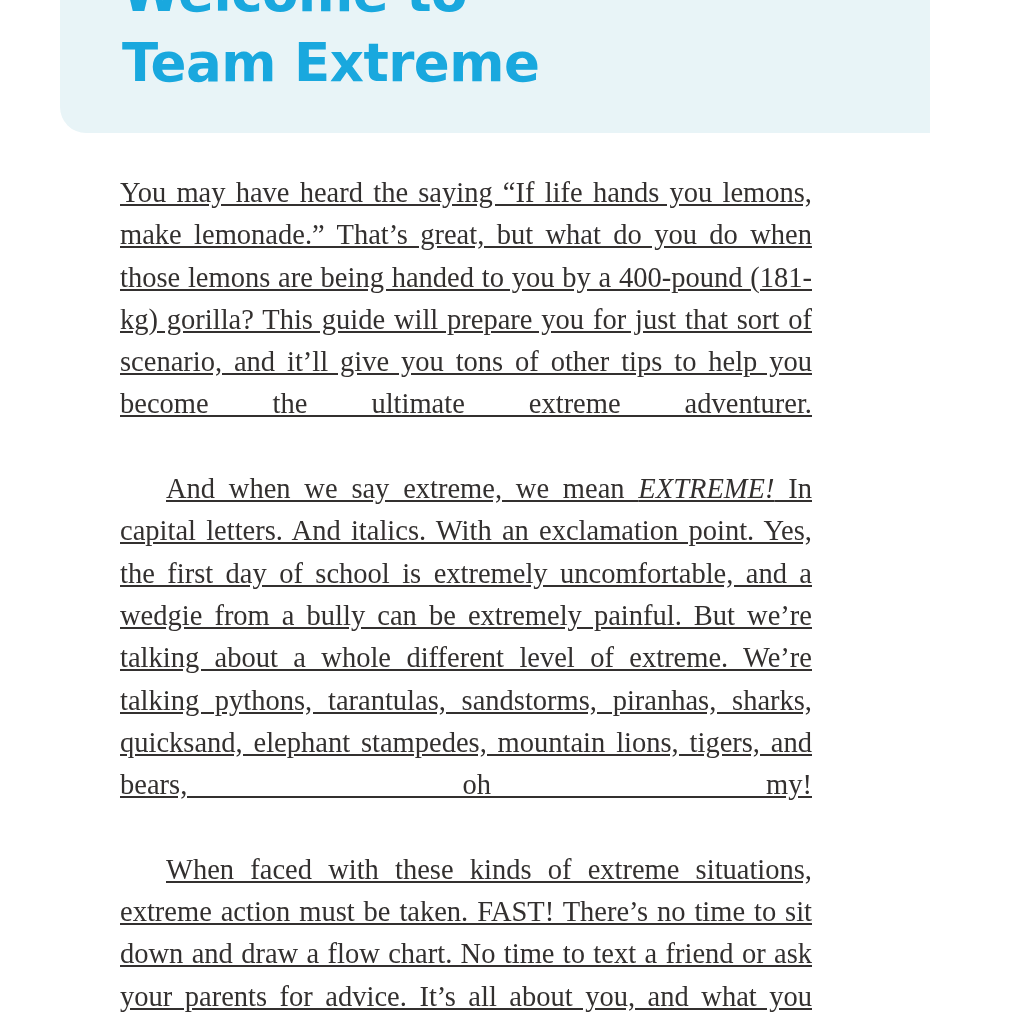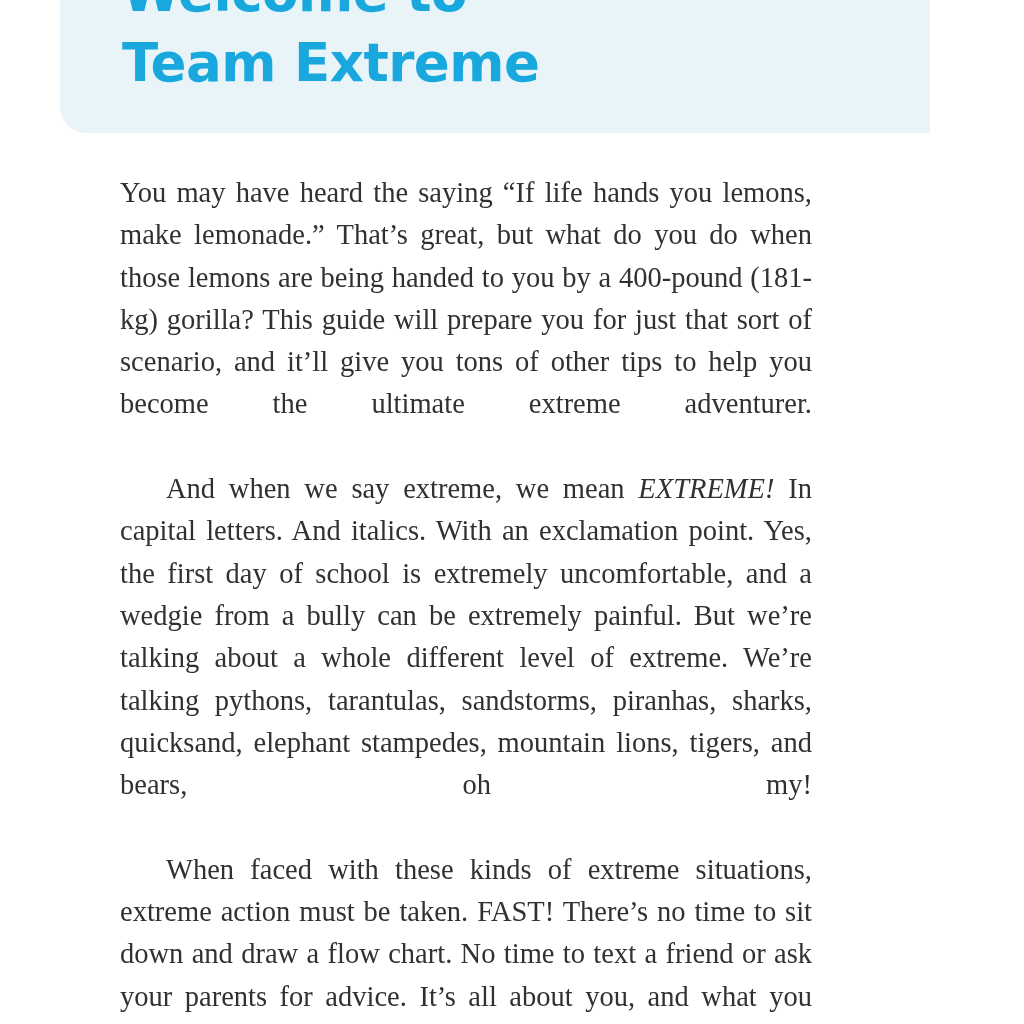--- a/index.html
+++ b/index.html
@@ -50,20 +50,21 @@
     top: 172px;
     width: 692px;
   }
   .para {
     margin: 0;
     font-size: 28.5px;
     line-height: 42.3px;
     color: #33302f;
     text-align: justify;
     text-justify: inter-word;
+    text-decoration: underline;
     -webkit-font-smoothing: antialiased;
   }
   .para.indent {
     text-indent: 46px;
   }
   .para .em {
     font-style: italic;
   }
   
   .para::after {

